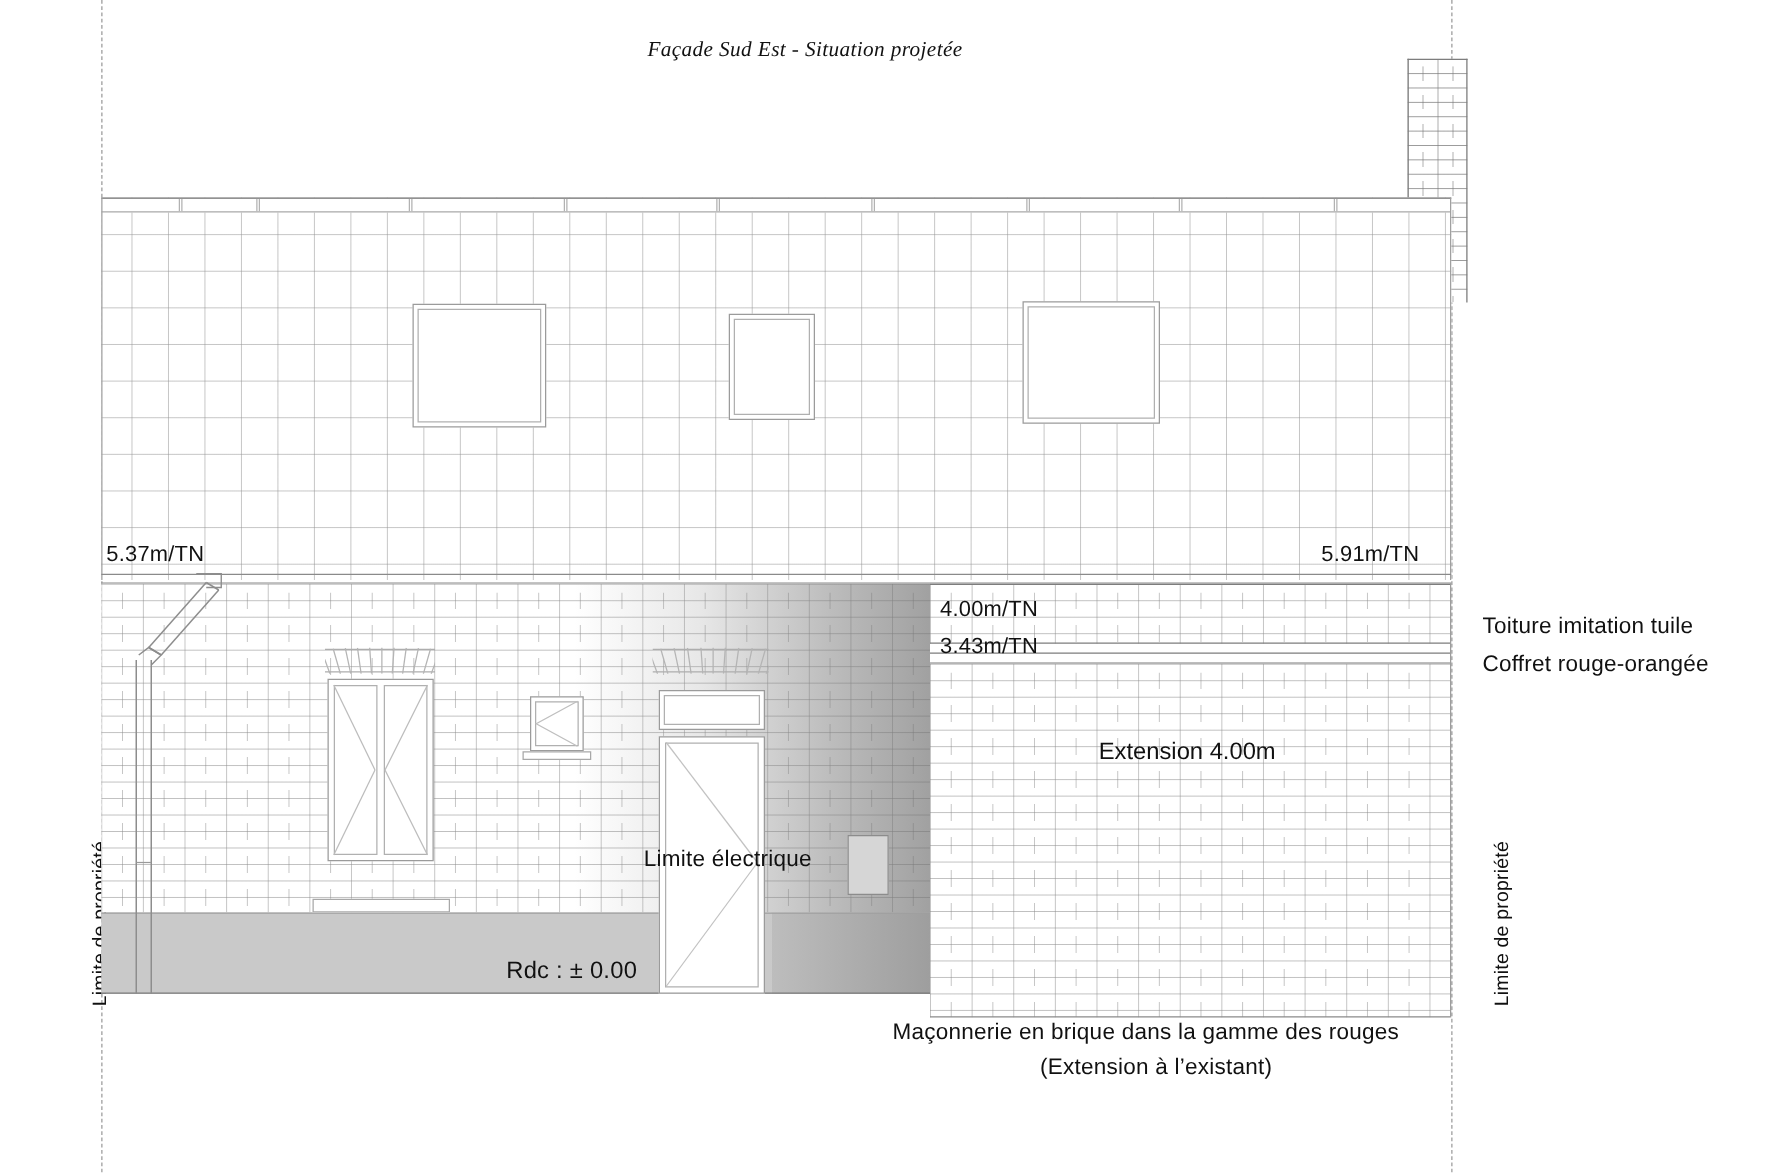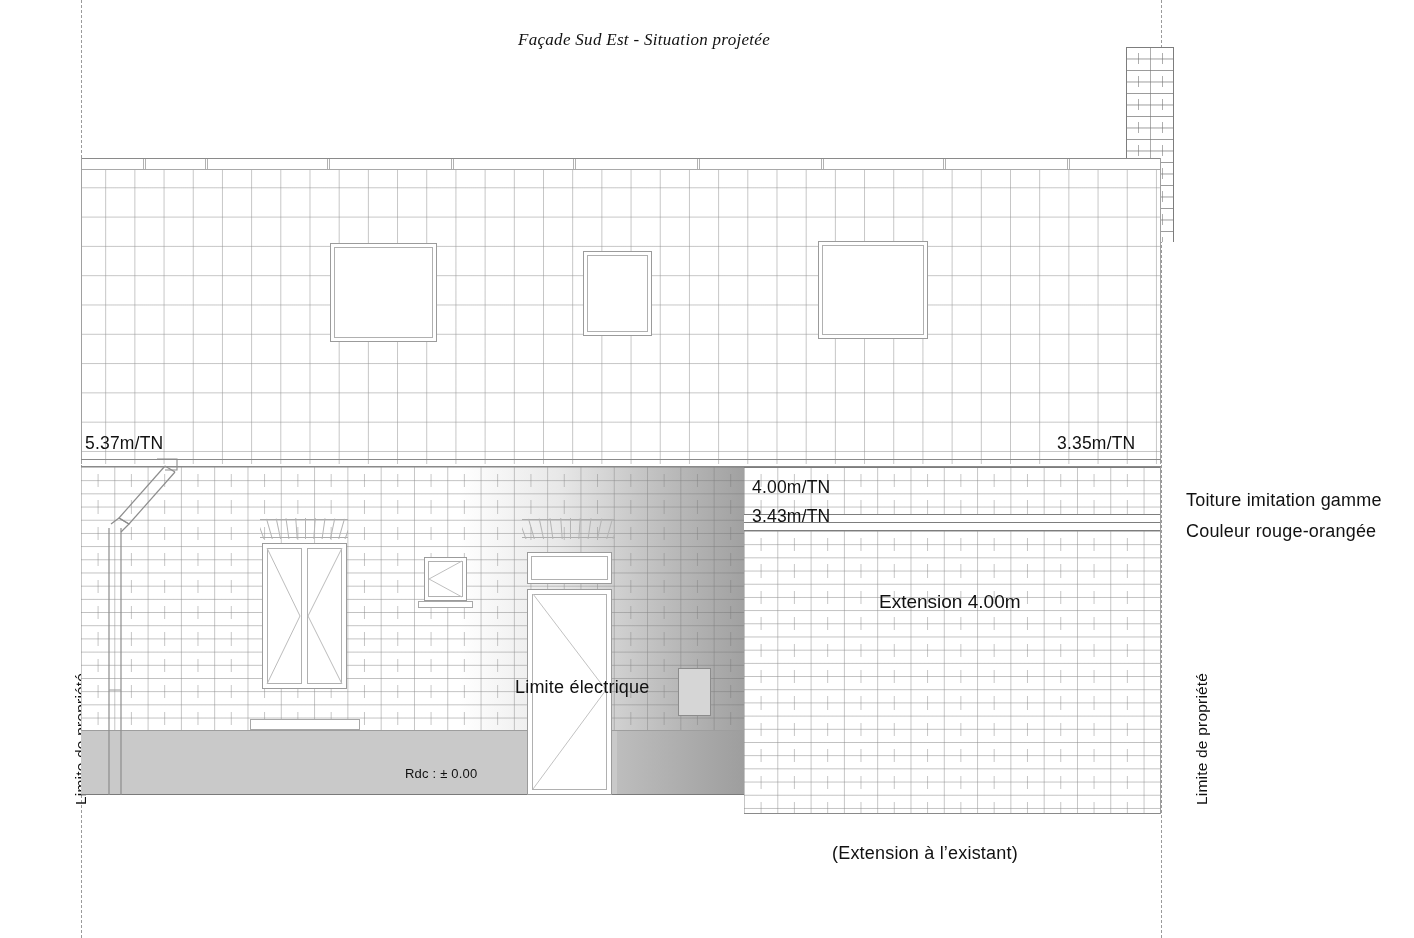--- a/index.html
+++ b/index.html
@@ -180,21 +180,21 @@
 
   <div class="win-frame" style="left:566px;top:251px;width:69px;height:85px;">
     <div class="win-inner" style="left:3px;top:3px;right:3px;bottom:3px;width:auto;height:auto;"></div>
   </div>
 
   <div class="win-frame" style="left:801px;top:241px;width:110px;height:98px;">
     <div class="win-inner" style="left:3px;top:3px;right:3px;bottom:3px;width:auto;height:auto;"></div>
   </div>
 
   <div class="lvl" style="left:68px;top:433px;">5.37m/TN</div>
-  <div class="lvl" style="left:1040px;top:433px;">3.35m/TN</div>
+  <div class="lvl" style="left:1040px;top:433px;">5.91m/TN</div>
 
   <div class="brick" style="left:64px;top:467px;width:663px;height:263px;"></div>
 
   <div class="brick" style="left:727px;top:467px;width:416px;height:48px;"></div>
   <div class="edge" style="left:727px;top:467px;width:416px;height:1px;"></div>
   <div class="edge" style="left:727px;top:514px;width:416px;height:1px;"></div>
   <div class="edge" style="left:727px;top:522px;width:416px;height:1px;"></div>
   <div class="edge" style="left:727px;top:530px;width:416px;height:1px;"></div>
 
   <div class="brick" style="left:727px;top:531px;width:416px;height:283px;"></div>
@@ -290,24 +290,25 @@
   <svg class="ov" width="1414" height="938">
     <line x1="516" y1="594" x2="589" y2="690" stroke="#c2c2c2" stroke-width="1"></line>
     <line x1="516" y1="789" x2="589" y2="690" stroke="#c2c2c2" stroke-width="1"></line>
   </svg>
 
   <div class="ebox" style="left:661px;top:668px;width:33px;height:48px;"></div>
 
   <div class="lvl" style="left:735px;top:477px;">4.00m/TN</div>
   <div class="lvl" style="left:735px;top:506px;">3.43m/TN</div>
 
-  <div class="ann ann-hand" style="left:1169px;top:490px;">Toiture imitation gamme</div>
-  <div class="ann ann-hand" style="left:1169px;top:521px;">Couleur rouge-orangée</div>
+  <div class="ann ann-hand" style="left:1169px;top:490px;">Toiture imitation tuile</div>
+  <div class="ann ann-hand" style="left:1169px;top:521px;">Coffret rouge-orangée</div>
 
   <div class="ann ann-tech" style="left:862px;top:591px;font-size:19px;text-align:center;">Extension 4.00m</div>
 
   <div class="ann ann-hand" style="left:498px;top:677px;">Limite électrique</div>
 
-  <div class="lvl" style="left:388px;top:766px;font-size:13px;">Rdc : ± 0.00</div>
-
+  <div class="lvl" style="left:388px;top:766px;font-size:19px;">Rdc : ± 0.00</div>
+
+  <div class="ann ann-hand" style="left:697px;top:815px;">Maçonnerie en brique dans la gamme des rouges</div>
   <div class="ann ann-hand" style="left:815px;top:843px;">(Extension à l’existant)</div>
 
 </div>
 
 </body></html>

